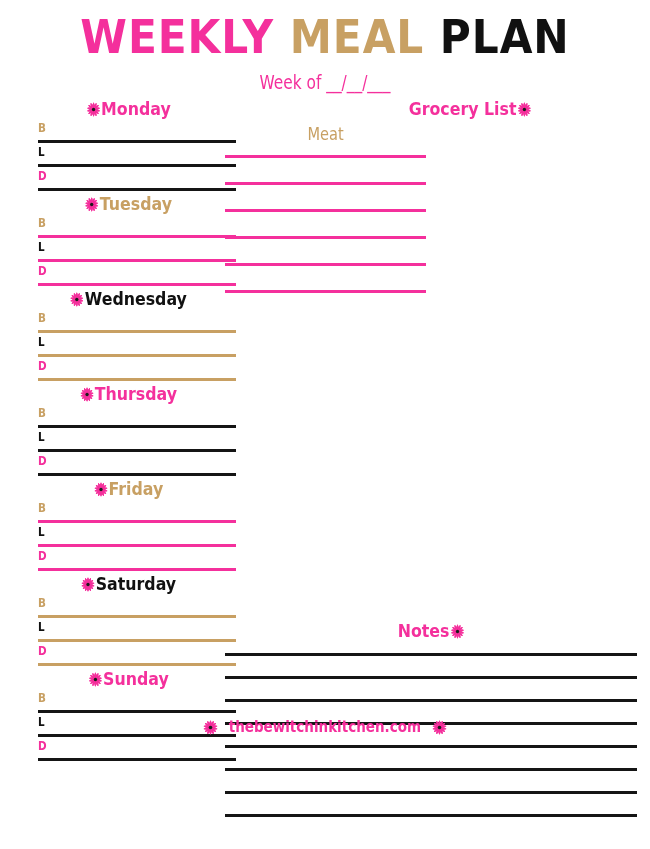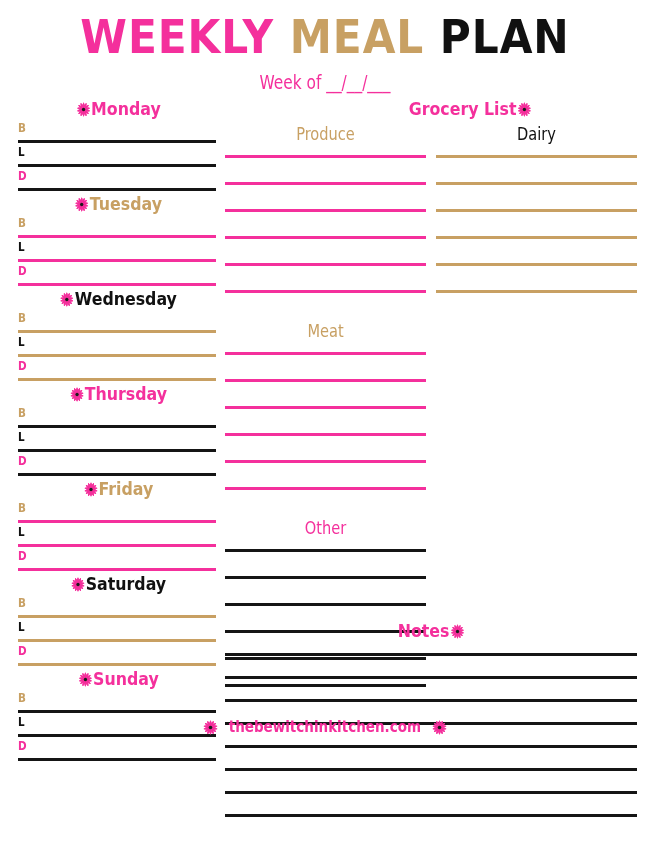--- a/index.html
+++ b/index.html
@@ -59,21 +59,21 @@
   }
   .flower svg { display: block; }
 
   
   .days-col {
     position: absolute;
     left: 0;
     top: 98px;
     width: 222px;
   }
-  .day-block { position: relative; }
+  .day-block { position: relative; margin-left: 20px; }
 
   .day-head {
     text-align: center;
     white-space: nowrap;
     font-family: "DejaVu Sans", sans-serif;
     font-weight: bold;
     font-size: 17px;
     line-height: 22px;
     transform: scaleX(0.93);
     padding-left: 16px;
@@ -471,67 +471,32 @@
             <ellipse cx="7.5" cy="7.5" rx="1.2750000000000001" ry="7.05" fill="#F4309C" transform="rotate(282.85714285714283 7.5 7.5)"></ellipse>
             <ellipse cx="7.5" cy="7.5" rx="1.2750000000000001" ry="7.05" fill="#F4309C" transform="rotate(308.57142857142856 7.5 7.5)"></ellipse>
             <ellipse cx="7.5" cy="7.5" rx="1.2750000000000001" ry="7.05" fill="#F4309C" transform="rotate(334.2857142857143 7.5 7.5)"></ellipse>
             <circle cx="7.5" cy="7.5" r="2.325" fill="#F4309C"></circle>
             <circle cx="7.5" cy="7.5" r="1.7999999999999998" fill="#1b1b1b"></circle>
           </svg></span>
     </div>
     <div id="grocery-cats">
         <div class="cat-grid">
           <div class="cat-col">
-            <div class="cat-head" style="color:#C8A063">Produce</div>
-            <div class="cat-lines">
-              <div class="cat-line" style="background:#F4309C"></div>
-              <div class="cat-line" style="background:#F4309C"></div>
-              <div class="cat-line" style="background:#F4309C"></div>
-              <div class="cat-line" style="background:#F4309C"></div>
-              <div class="cat-line" style="background:#F4309C"></div>
-              <div class="cat-line" style="background:#F4309C"></div>
-            </div>
-          </div>
-          <div class="cat-col">
-            <div class="cat-head" style="color:#111111">Dairy</div>
-            <div class="cat-lines">
-              <div class="cat-line" style="background:#C8A063"></div>
-              <div class="cat-line" style="background:#C8A063"></div>
-              <div class="cat-line" style="background:#C8A063"></div>
-              <div class="cat-line" style="background:#C8A063"></div>
-              <div class="cat-line" style="background:#C8A063"></div>
-              <div class="cat-line" style="background:#C8A063"></div>
-            </div>
-          </div>
-        </div>
-        <div class="cat-grid">
-          <div class="cat-col">
             <div class="cat-head" style="color:#C8A063">Meat</div>
             <div class="cat-lines">
               <div class="cat-line" style="background:#F4309C"></div>
               <div class="cat-line" style="background:#F4309C"></div>
               <div class="cat-line" style="background:#F4309C"></div>
               <div class="cat-line" style="background:#F4309C"></div>
               <div class="cat-line" style="background:#F4309C"></div>
               <div class="cat-line" style="background:#F4309C"></div>
             </div>
           </div>
         </div>
         <div class="cat-grid">
-          <div class="cat-col">
-            <div class="cat-head" style="color:#F4309C">Other</div>
-            <div class="cat-lines">
-              <div class="cat-line" style="background:#151515"></div>
-              <div class="cat-line" style="background:#151515"></div>
-              <div class="cat-line" style="background:#151515"></div>
-              <div class="cat-line" style="background:#151515"></div>
-              <div class="cat-line" style="background:#151515"></div>
-              <div class="cat-line" style="background:#151515"></div>
-            </div>
-          </div>
         </div>
       </div>
   </div>
 
   <div class="notes-block">
     <div class="notes-title">
       <span>Notes</span><span class="flower"><svg width="15" height="15" viewBox="0 0 15 15">
             <ellipse cx="7.5" cy="7.5" rx="1.2750000000000001" ry="7.05" fill="#F4309C" transform="rotate(0 7.5 7.5)"></ellipse>
             <ellipse cx="7.5" cy="7.5" rx="1.2750000000000001" ry="7.05" fill="#F4309C" transform="rotate(25.714285714285715 7.5 7.5)"></ellipse>
             <ellipse cx="7.5" cy="7.5" rx="1.2750000000000001" ry="7.05" fill="#F4309C" transform="rotate(51.42857142857143 7.5 7.5)"></ellipse>

